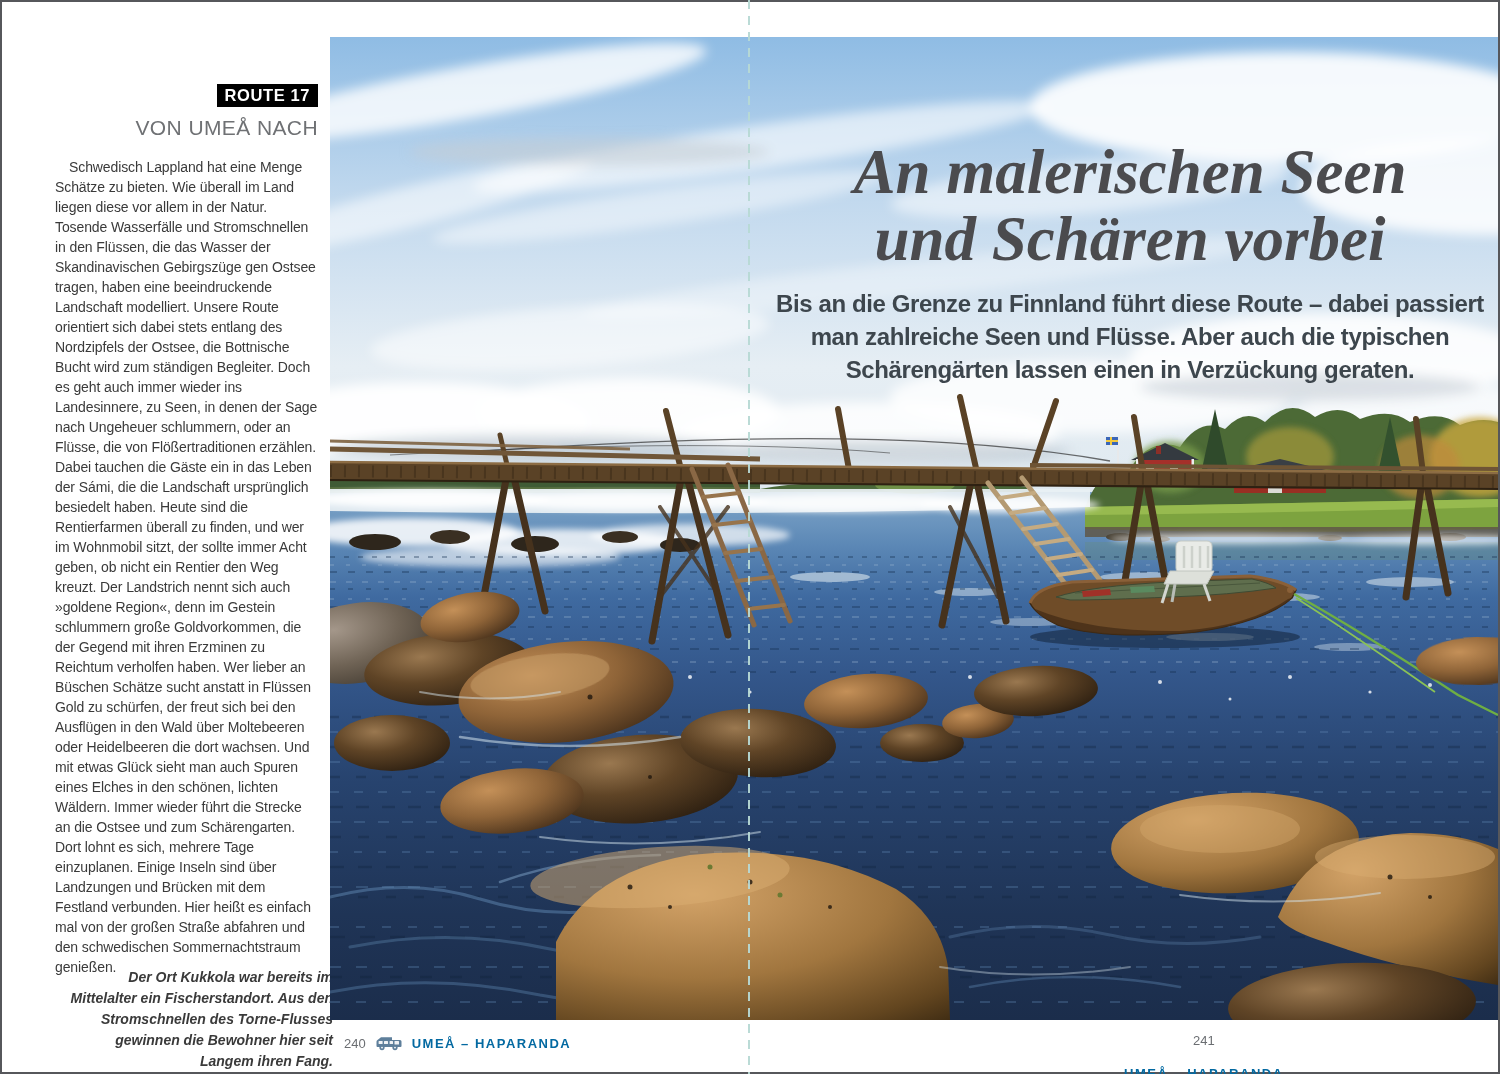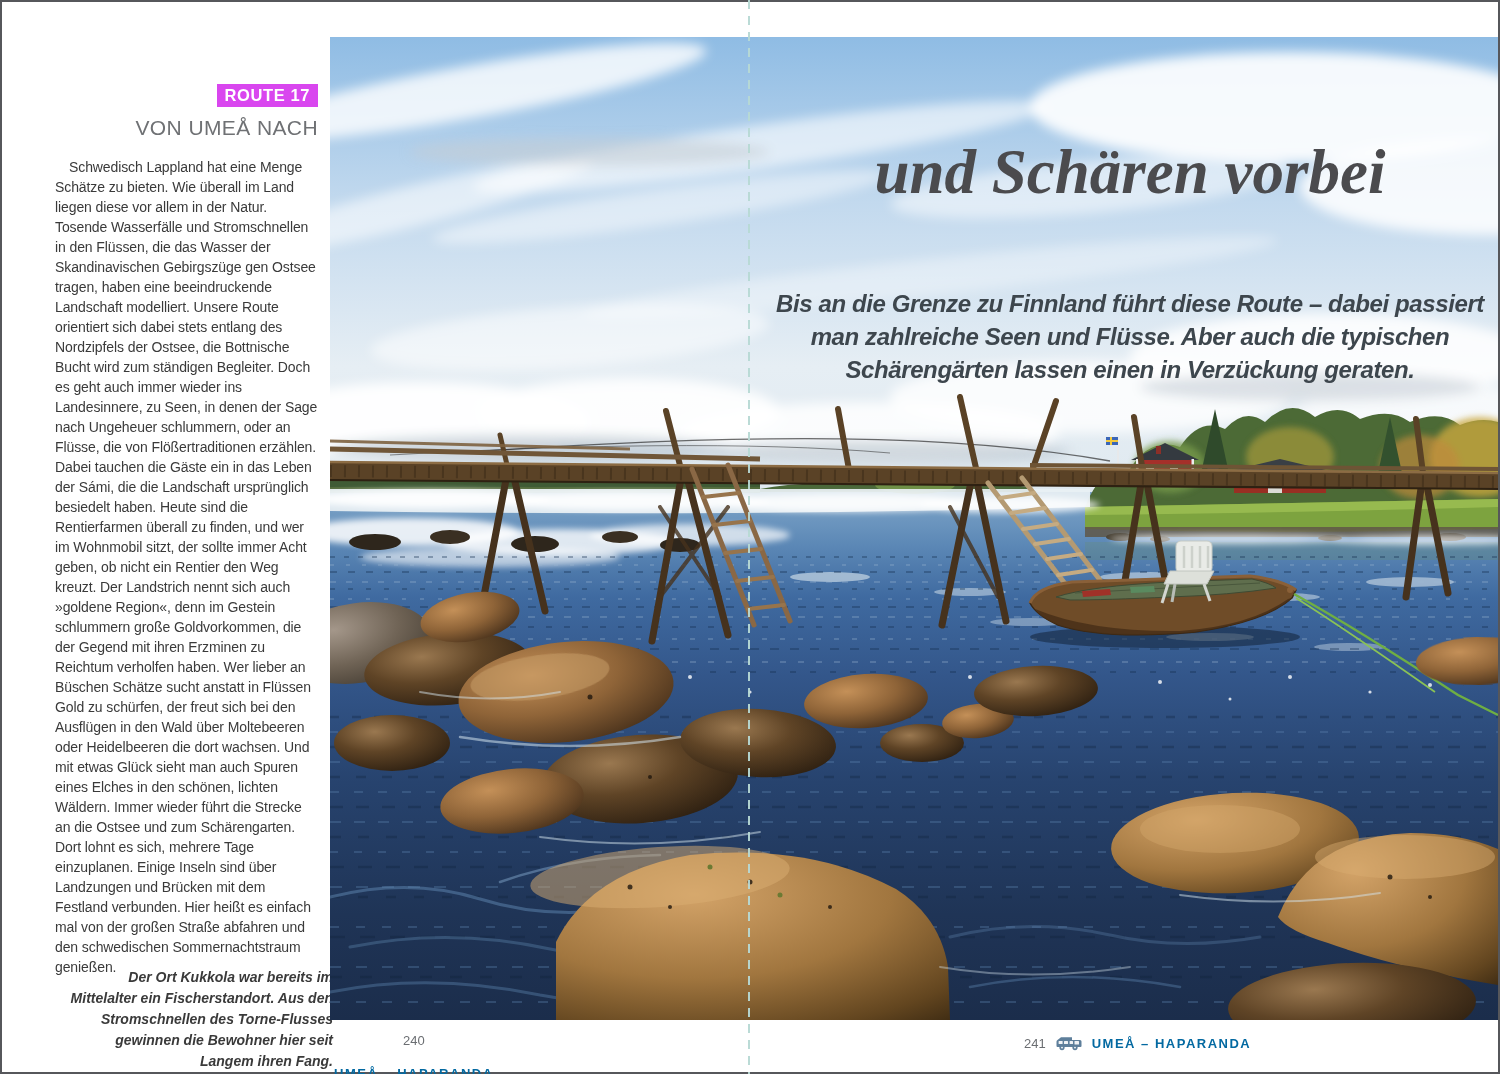--- a/index.html
+++ b/index.html
@@ -5,21 +5,21 @@
   html,body{margin:0;padding:0;background:#e9e9e9;}
   .sheet{
     position:relative;width:1500px;height:1074px;background:#ffffff;
     box-shadow: inset 0 0 0 2px #56575b;
     font-family:"Liberation Sans",sans-serif;overflow:hidden;
   }
   
   .left-col{position:absolute;left:55px;top:84px;width:263px;text-align:right;}
   .badge-row{display:flex;justify-content:flex-end;margin-bottom:8px;}
   .route-badge{
-    background:#d946ef;color:#ffffff;font-weight:bold;font-size:16.5px;
+    background:#000000;color:#ffffff;font-weight:bold;font-size:16.5px;
     letter-spacing:.6px;padding:2px 8px 3px 8px;line-height:18px;
   }
   .page-title{
     margin:0 0 17px 0;font-size:21px;font-weight:normal;color:#6F7174;
     line-height:25px;letter-spacing:.4px;
   }
   .page-title span{display:block;}
   .body-text{
     margin:0;font-size:14px;line-height:20px;color:#3A3A3A;
     letter-spacing:-.1px;text-align:left;text-indent:14px;
@@ -36,36 +36,36 @@
   }
   .photo svg{position:absolute;left:0;top:0;}
   .headline{
     position:absolute;left:760px;top:139px;width:740px;text-align:center;
     font-family:"Liberation Serif",serif;font-style:italic;font-weight:600;
     font-size:63px;line-height:67px;color:#4B4B4E;z-index:3;
   }
   .headline span{display:block;}
   .standfirst{
     position:absolute;left:770px;top:287px;width:720px;text-align:center;
-    font-style:italic;font-weight:600;font-size:24px;line-height:33px;
+    font-weight:600;font-size:24px;line-height:33px;
     letter-spacing:-.4px;color:#3D464D;z-index:3;
   }
   .standfirst span{display:block;}
   
   .fold-line{
     position:absolute;left:748px;top:0;width:2px;height:1074px;z-index:6;
     background:repeating-linear-gradient(to bottom,
       rgba(183,217,212,.95) 0 9px, rgba(183,217,212,0) 9px 16px);
   }
   
   .footer{
     position:absolute;top:1033px;height:20px;display:flex;align-items:center;
     gap:9px;z-index:4;
   }
-  .footer.fl{left:334px;flex-direction:column;} .footer.fr{left:1024px;}
+  .footer.fl{left:344px;} .footer.fr{left:1124px;flex-direction:column;}
   .page-number{font-size:13px;color:#6B6E72;}
   .route-label{font-size:13px;font-weight:bold;letter-spacing:1.5px;color:#0369a1;}
   .camper{width:28px;height:16px;display:block;}
 </style>
 </head>
 <body>
 
 <div class="sheet">
 
   <div class="left-col">
@@ -427,20 +427,21 @@
           <path d="M210,800 Q320,815 430,795" stroke-width="2" opacity=".5"></path>
           <path d="M610,930 Q700,945 800,930" stroke-width="2" opacity=".4"></path>
           <path d="M850,858 Q950,872 1050,856" stroke-width="2" opacity=".5"></path>
           <path d="M90,655 Q160,668 230,655" stroke-width="2" opacity=".5"></path>
         </g>
       </g>
     </svg>
   </figure>
 
   <div class="headline">
+    <span>An malerischen Seen</span>
     <span>und Schären vorbei</span>
   </div>
   <div class="standfirst">
     <span>Bis an die Grenze zu Finnland führt diese Route – dabei passiert</span>
     <span>man zahlreiche Seen und Flüsse. Aber auch die typischen</span>
     <span>Schärengärten lassen einen in Verzückung geraten.</span>
   </div>
 
   <div class="fold-line"></div>
 

